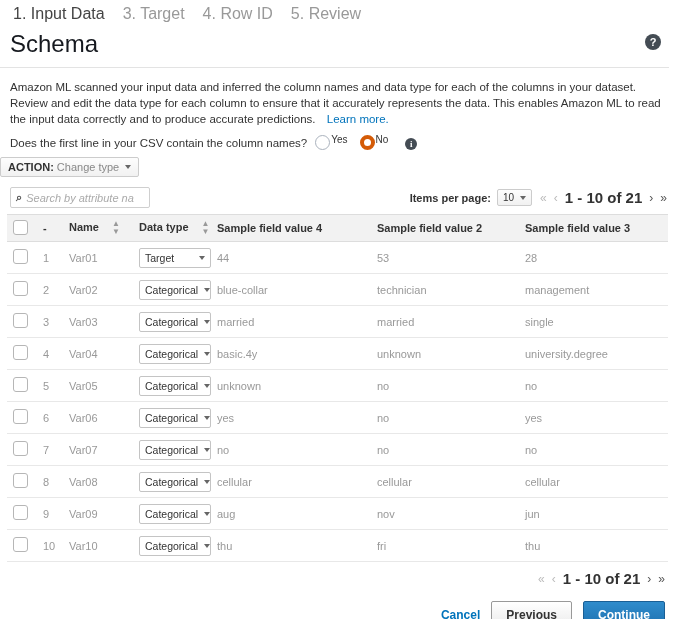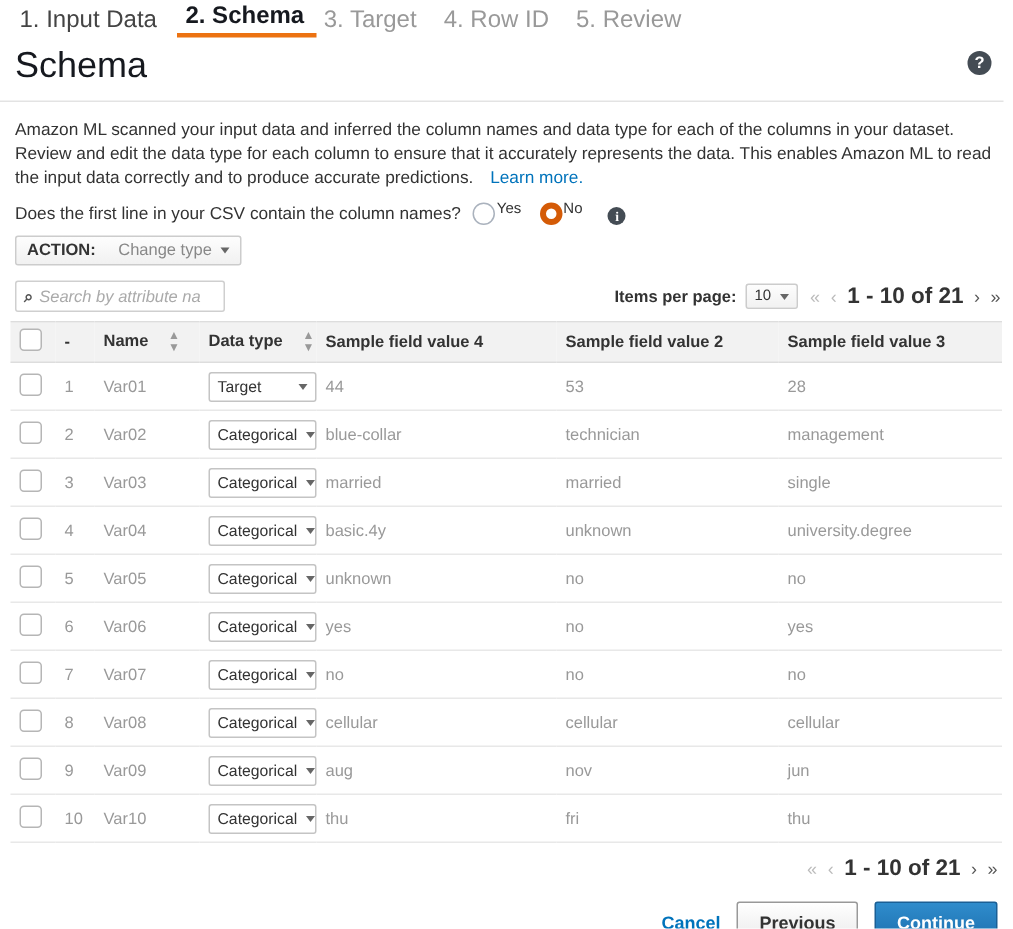--- a/index.html
+++ b/index.html
@@ -101,32 +101,32 @@
     background: #444c54;
     color: #fff;
     font-size: 9px; font-weight: bold;
     text-align: center; line-height: 12px;
     margin-left: 5px; margin-top: 2px;
     cursor: pointer;
     font-family: "Liberation Serif", serif;
   }
 
   
-  .action-row { padding: 7px 0 0 10px; }
+  .action-row { padding: 7px 0 0 0; }
   .action-btn {
     display: inline-flex; align-items: center;
     background: linear-gradient(to bottom, #fdfdfd, #f1f1f1);
     border: 1px solid #cccccc;
     border-radius: 2px;
     padding: 3px 7px;
     font-size: 11px;
     cursor: pointer;
   }
   .action-btn .lbl-strong { font-weight: bold; color: #333; }
-  .action-btn .lbl-soft { color: #888888; margin-left: 15px; }
+  .action-btn .lbl-soft { color: #888888; margin-left: 3px; }
   .caret {
     margin-left: 6px;
     width: 0; height: 0;
     border-left: 3.5px solid transparent;
     border-right: 3.5px solid transparent;
     border-top: 4px solid #666;
   }
 
   
   .toolbar {
@@ -278,21 +278,20 @@
     color: #ffffff;
   }
 </style>
 </head>
 <body>
 
 <div id="page">
 
   <div class="steps">
     <div class="step done">1. Input Data</div>
-    <div class="step active">2. Schema</div>
     <div class="step">3. Target</div>
     <div class="step">4. Row ID</div>
     <div class="step">5. Review</div>
   </div>
 
   <div class="title-row">
     <div class="page-title">Schema</div>
     <div class="help-icon">?</div>
   </div>
 

